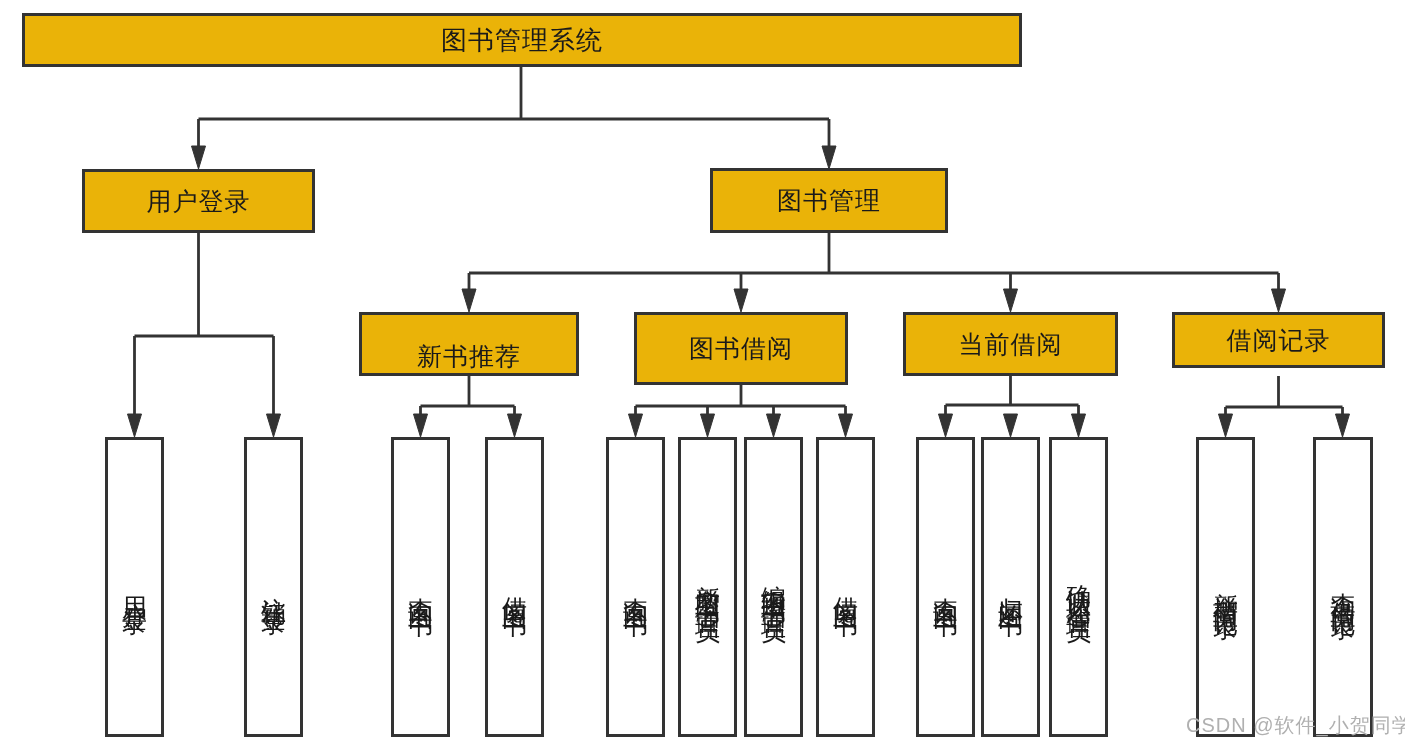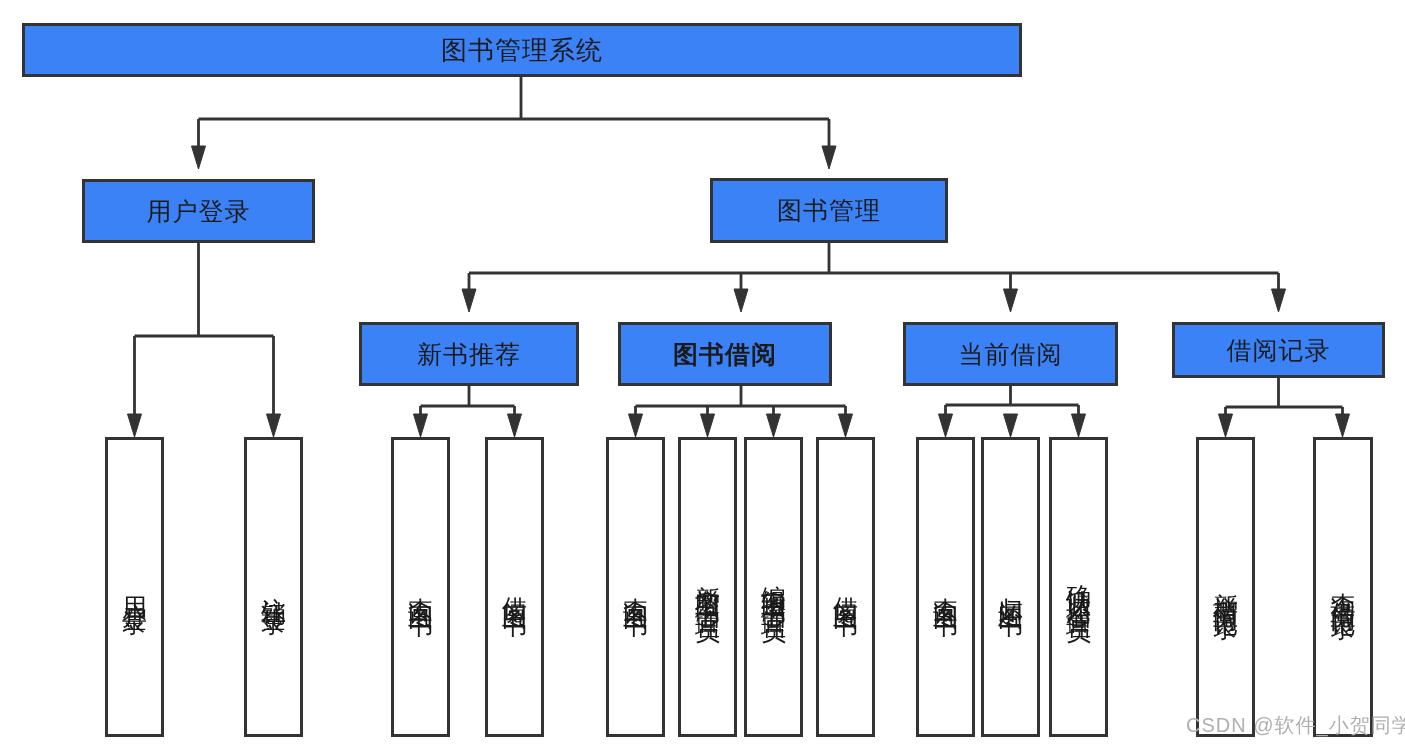--- a/index.html
+++ b/index.html
@@ -8,27 +8,26 @@
     width:1405px;height:747px;
     background:#ffffff;
     font-family:"Liberation Sans",sans-serif;
     overflow:hidden;
   }
   #wires{position:absolute;left:0;top:0;width:1405px;height:747px;}
   .hbox{
     position:absolute;
     box-sizing:border-box;
     border:3px solid #333333;
-    background:#3b82f6;
+    background:#eab308;
     display:flex;align-items:center;justify-content:center;
     color:#1a1a1a;
     font-size:25px;
     letter-spacing:1px;
     white-space:nowrap;
-    margin-top:10px;
   }
   .hbox.root{font-size:26px;}
   .vbox{
     position:absolute;
     box-sizing:border-box;
     border:3px solid #333333;
     background:#ffffff;
     display:flex;align-items:center;justify-content:center;
     color:#1a1a1a;
   }
@@ -96,24 +95,24 @@
     <span>图书管理系统</span>
   </div>
 
   <div class="hbox" style="left:82px;top:169px;width:233px;height:64px;">
     <span>用户登录</span>
   </div>
   <div class="hbox" style="left:710px;top:168px;width:238px;height:65px;text-align:right;">
     <span>图书管理</span>
   </div>
 
-  <div class="hbox" style="left:359px;top:312px;width:220px;height:64px;">
+  <div class="hbox" style="left:359px;top:312px;width:220px;height:64px;align-items:flex-end;">
     <span>新书推荐</span>
   </div>
-  <div class="hbox" style="left:618px;top:312px;width:214px;height:64px;font-weight:bold;">
+  <div class="hbox" style="left:634px;top:312px;width:214px;height:73px;">
     <span>图书借阅</span>
   </div>
   <div class="hbox" style="left:903px;top:312px;width:215px;height:64px;">
     <span>当前借阅</span>
   </div>
   <div class="hbox" style="left:1172px;top:312px;width:213px;height:56px;">
     <span>借阅记录</span>
   </div>
 
   <div class="vbox" style="left:105px;top:437px;width:59px;height:300px;">

